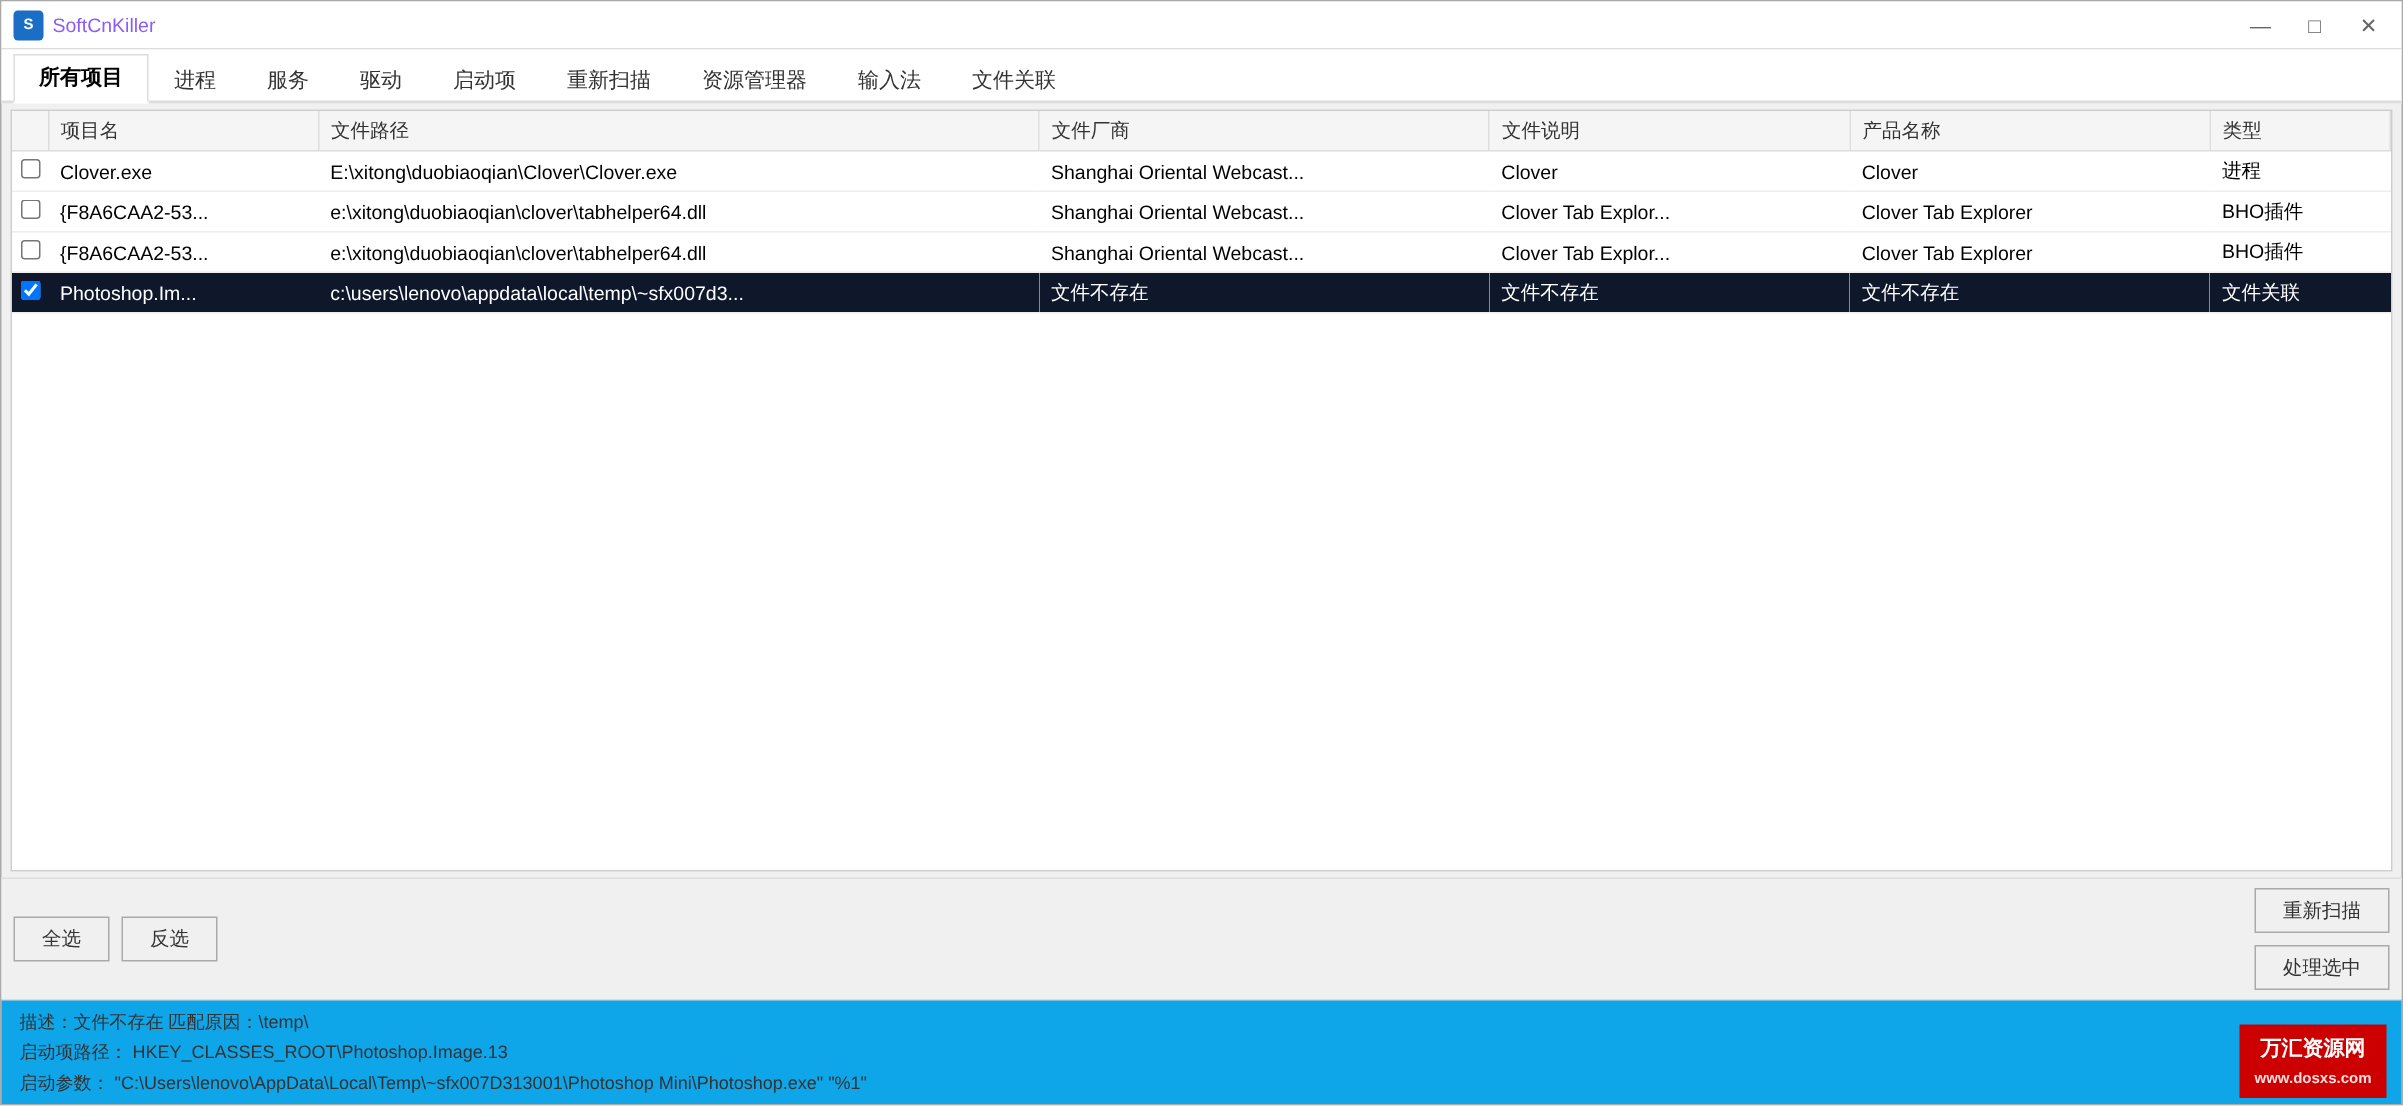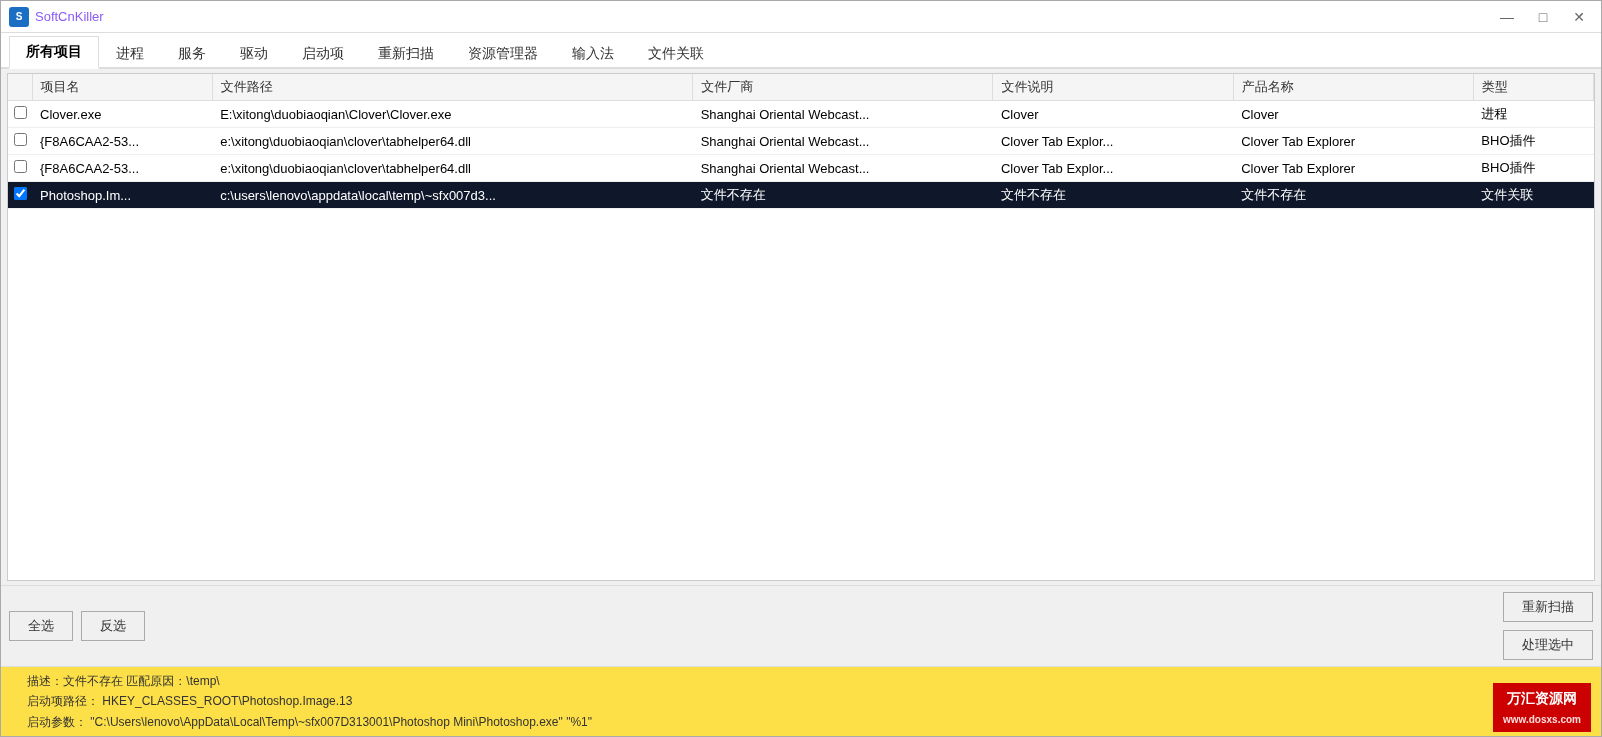--- a/index.html
+++ b/index.html
@@ -171,22 +171,22 @@
     }
     .btn-right {
       margin-left: auto;
       display: flex;
       gap: 8px;
       flex-direction: column;
     }
 
     .status-bar {
       flex-shrink: 0;
-      padding: 4px 26px;
-      background: #fde047;
+      padding: 4px 12px;
+      background: #0ea5e9;
       font-size: 12px;
       color: #333;
       line-height: 1.7;
       border-top: 1px solid #ddd;
       position: relative;
     }
 
     .watermark {
       position: absolute;
       right: 10px;

